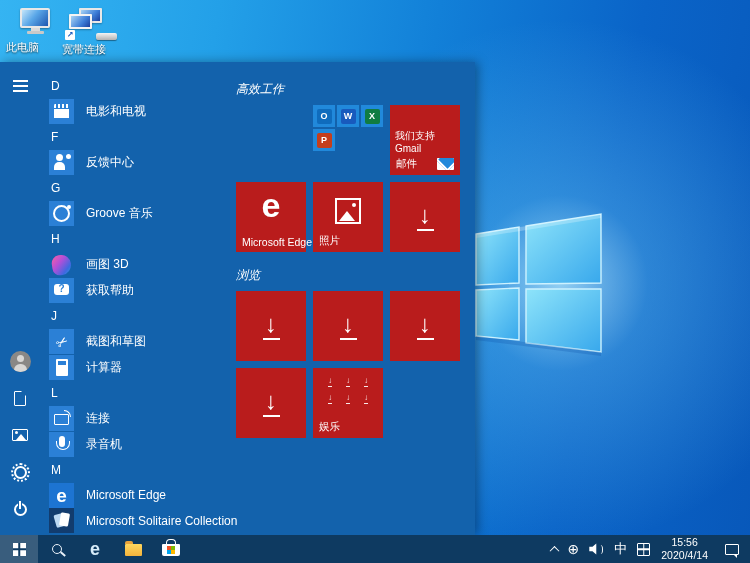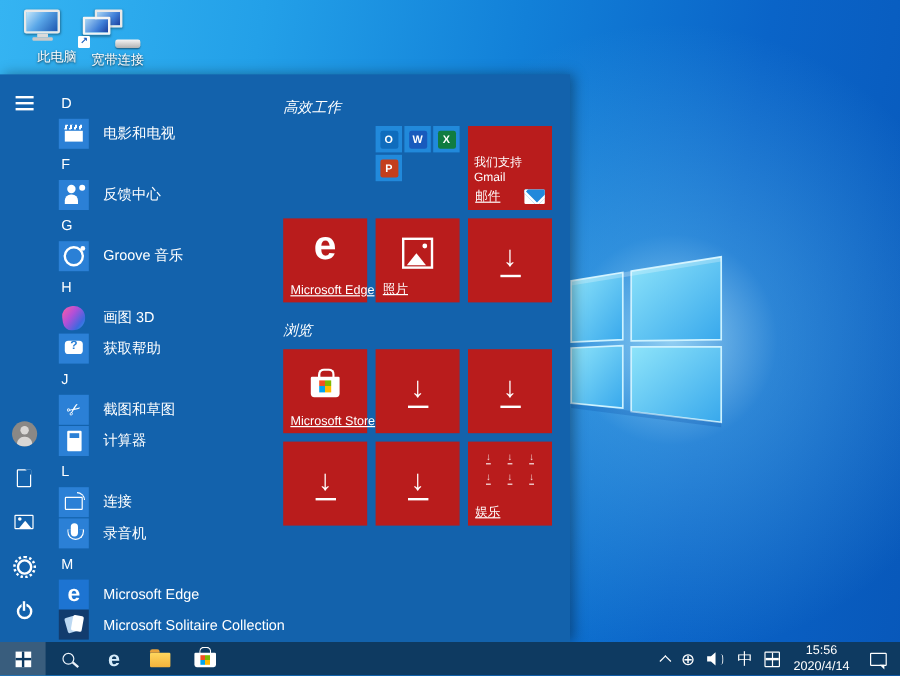--- a/index.html
+++ b/index.html
@@ -6,21 +6,21 @@
   html,body { width:750px; height:563px; overflow:hidden; }
   body { font-family:"Liberation Sans","DejaVu Sans",sans-serif; color:#fff; position:relative; background:#1173d2; }
 
   
   .wallpaper { position:absolute; inset:0; background:
       radial-gradient(circle at 560px 283px, rgba(190,240,255,.75) 0%, rgba(110,200,245,.35) 14%, rgba(60,150,230,0) 42%),
       linear-gradient(100deg,#35b4f2 0%,#23a0e8 26%,#1280d8 52%,#0a64c8 76%,#0858ba 100%); }
   .wallpaper svg { position:absolute; left:440px; top:170px; }
 
   
-  .desk-icon { position:absolute; width:58px; text-align:right; cursor:default; }
+  .desk-icon { position:absolute; width:58px; text-align:left; cursor:default; }
   .desk-icon .lbl { font-size:11px; margin-top:2px; text-shadow:0 1px 2px rgba(0,0,0,.75); white-space:nowrap; }
   .di-thispc { left:6px; top:8px; }
   .di-broadband { left:62px; top:8px; }
   .pc-art { height:30px; position:relative; }
   .pc-mon { width:30px; height:20px; margin:0 auto; border:2px solid #e8e8e8; border-radius:2px;
             background:linear-gradient(130deg,#c4e6fa 0%,#5aa7e8 45%,#1d57b0 100%); box-shadow:0 1px 2px rgba(0,0,0,.35); }
   .pc-stand { width:9px; height:3px; background:#dadada; margin:0 auto; }
   .pc-base { width:17px; height:3px; background:#c9c9c9; margin:0 auto; border-radius:1px; }
   .bb-art { height:32px; position:relative; }
   .bb-back,.bb-front { position:absolute; width:23px; height:15px; border:2px solid #e8e8e8; border-radius:1px;
@@ -91,21 +91,21 @@
   .ic-edge-sq::before { content:"e"; font-size:19px; font-weight:bold; color:#fff; line-height:1; }
   .ic-solitaire { background:#123c6e; }
   .ic-solitaire::before { content:""; position:absolute; left:6px; top:6px; width:9px; height:13px; border-radius:1.5px; background:#bcd8f2; transform:rotate(-16deg); }
   .ic-solitaire::after { content:""; position:absolute; left:11px; top:5px; width:9px; height:13px; border-radius:1.5px; background:#fff; transform:rotate(10deg); }
 
   
   .tiles { position:absolute; left:236px; top:16px; width:226px; display:grid; grid-template-columns:repeat(3,70px); gap:7px; }
   .tile-header { grid-column:1/-1; height:20px; display:flex; align-items:end; font-size:12px; cursor:default;font-style:italic; }
   .th2 { margin-top:5px; }
   .tile { width:70px; height:70px; background:#b91c1c; position:relative; cursor:pointer; }
-  .tile .tlabel { position:absolute; left:6px; bottom:4px; font-size:10.5px; white-space:nowrap;text-decoration:underline; }
+  .tile .tlabel { position:absolute; left:6px; bottom:4px; font-size:10.5px; white-space:nowrap; }
   .tile-empty { background:transparent; cursor:default; }
   .dlwrap { position:absolute; inset:0; display:flex; flex-direction:column; align-items:center; justify-content:center; }
   .dlarrow { font-size:24px; line-height:1; }
   .dlbar { width:17px; height:2.5px; background:#fff; margin-top:2px; }
   .office-group { background:transparent; }
   .stile { position:absolute; width:22px; height:22px; background:#2189db; display:flex; align-items:center; justify-content:center; }
   .st-0 { left:0; top:0; } .st-1 { left:24px; top:0; } .st-2 { left:48px; top:0; } .st-3 { left:0; top:24px; }
   .sticon { width:15px; height:15px; display:flex; align-items:center; justify-content:center;
             font-size:9px; font-weight:bold; color:#fff; border-radius:2px; }
   .sti-outlook { background:#0f6cbd; } .sti-word { background:#185abd; } .sti-excel { background:#107c41; } .sti-ppt { background:#c43e1c; }
@@ -313,26 +313,20 @@
 
     <div class="tile">
       <div class="dlwrap">
           <span class="dlarrow">↓</span>
           <span class="dlbar"></span>
         </div>
     </div>
 
     <div class="tile-header th2">浏览</div>
 
-    <div class="tile">
-      <div class="bag">
-          <span class="winsq"></span>
-        </div>
-      <span class="tlabel">Microsoft Store</span>
-    </div>
 
     <div class="tile">
       <div class="dlwrap">
           <span class="dlarrow">↓</span>
           <span class="dlbar"></span>
         </div>
     </div>
 
     <div class="tile">
       <div class="dlwrap">

